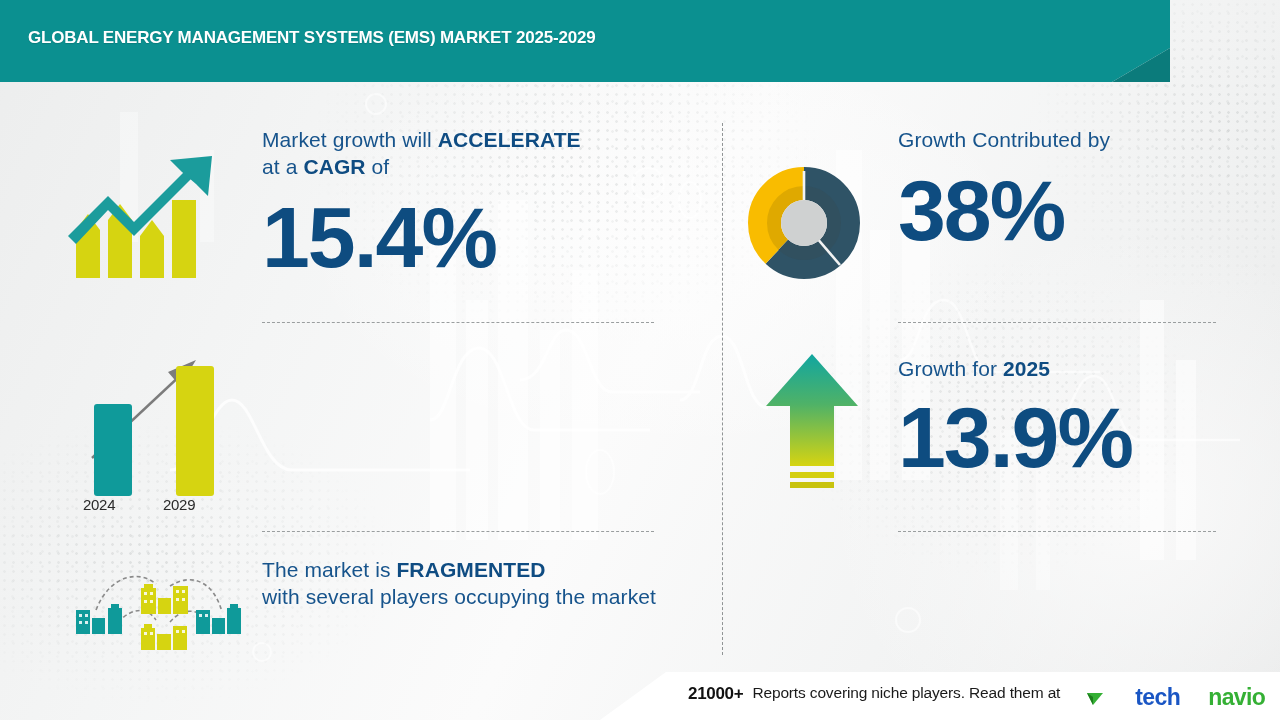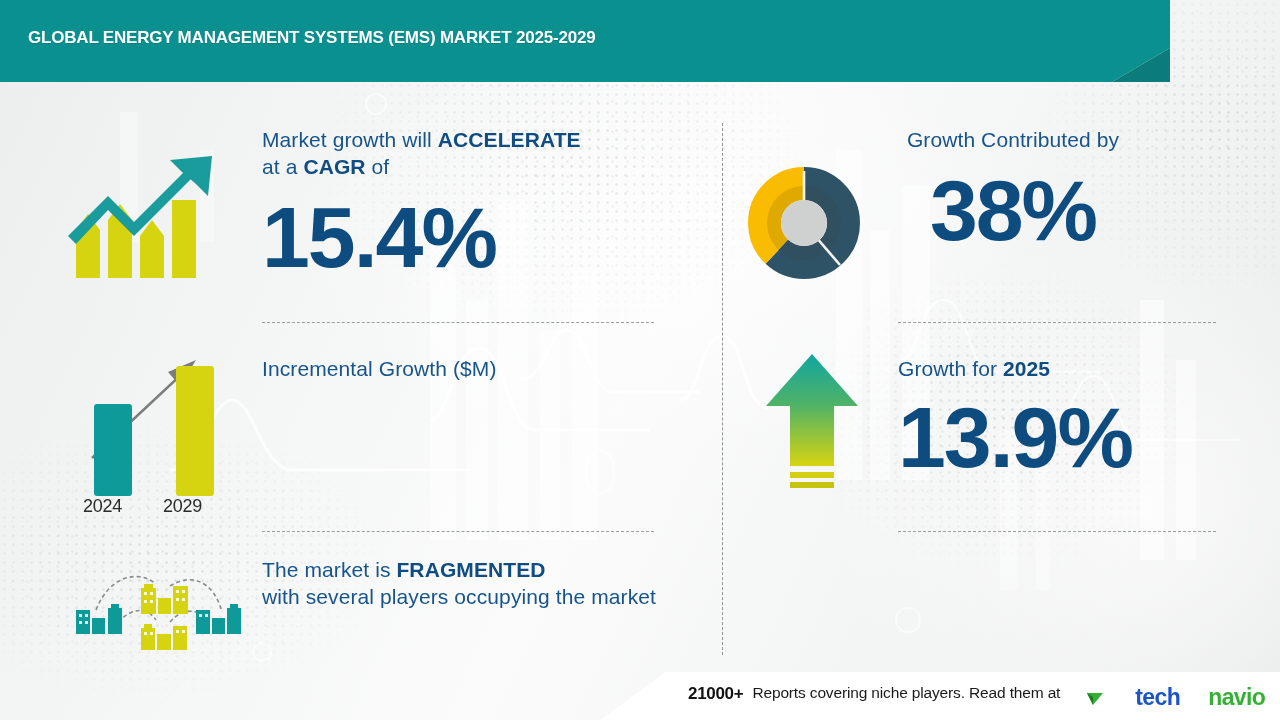--- a/index.html
+++ b/index.html
@@ -128,21 +128,21 @@
     line-height: 1;
   }
   .bignum.lg  { font-size: 86px; }
   .bignum.xl  { font-size: 88px; }
 
   .blk-cagr  { left: 262px; top: 126px; width: 400px; }
   .blk-cagr .bignum { margin-top: 14px; }
   .blk-inc   { left: 262px; top: 355px; width: 400px; }
   .blk-inc .bignum { margin-top: 12px; }
   .blk-frag  { left: 262px; top: 556px; width: 420px; }
-  .blk-na    { left: 848px; top: 126px; width: 330px; text-align: center; }
+  .blk-na    { left: 898px; top: 126px; width: 330px; }
   .blk-na .bignum { margin-top: 14px; }
   .blk-g2025 { left: 898px; top: 355px; width: 330px; }
   .blk-g2025 .bignum { margin-top: 12px; }
 
   
   .icon { position: absolute; z-index: 3; }
   .ic-growth  { left: 64px;  top: 148px; }
   .ic-bars    { left: 70px;  top: 342px; }
   .ic-cities  { left: 62px;  top: 556px; }
   .ic-donut   { left: 744px; top: 163px; }
@@ -186,21 +186,21 @@
     margin-left: 16px;
     position: relative;
     gap: 28px;
   }
   .logo-mark { margin-right: 2px; align-self: center; }
   .logo-tech { font-size: 23px; font-weight: bold; color: #1a56c4; letter-spacing: -0.6px; }
   .logo-navio { font-size: 23px; font-weight: bold; color: #35b035; letter-spacing: -0.6px; }
   .logo-tm { font-size: 8px; color: #35b035; position: relative; top: -11px; left: 1px; }
   .bar-label {
     position: absolute;
-    font-size: 18px;
+    font-size: 15px;
     color: #2a2a2a;
     letter-spacing: -0.3px;
   }
 </style>
 </head>
 <body>
 
 <div class="canvas">
 
   <div class="bg-dots"></div>
@@ -286,21 +286,20 @@
       <line x1="22" y1="116" x2="114" y2="30" stroke="#7c7c7c" stroke-width="2.4"></line>
       <polygon points="126,18 110,44 98,30" fill="#7c7c7c"></polygon>
     </g>
     <rect x="24" y="62" width="38" height="92" rx="3" fill="#0f9a9a"></rect>
     <rect x="106" y="24" width="38" height="130" rx="3" fill="#d6d411"></rect>
   </svg>
   <div class="bar-label" style="left:83px; top:496px;">2024</div>
   <div class="bar-label" style="left:163px; top:496px;">2029</div>
 
   <div class="block blk-inc">
-    <div class="caption">Incremental Growth ($M)</div>
   </div>
 
   <svg class="icon ic-cities" width="190" height="96" viewBox="0 0 190 96">
     <g fill="none" stroke="#8a8a8a" stroke-width="1.6" stroke-dasharray="4 3">
       <path d="M34 54 C 48 18, 78 14, 94 28"></path>
       <path d="M108 30 C 130 16, 152 26, 160 56"></path>
       <path d="M56 66 C 72 50, 86 52, 94 64"></path>
       <path d="M108 66 C 120 52, 134 52, 146 64"></path>
     </g>
     <g fill="#d6d411">

